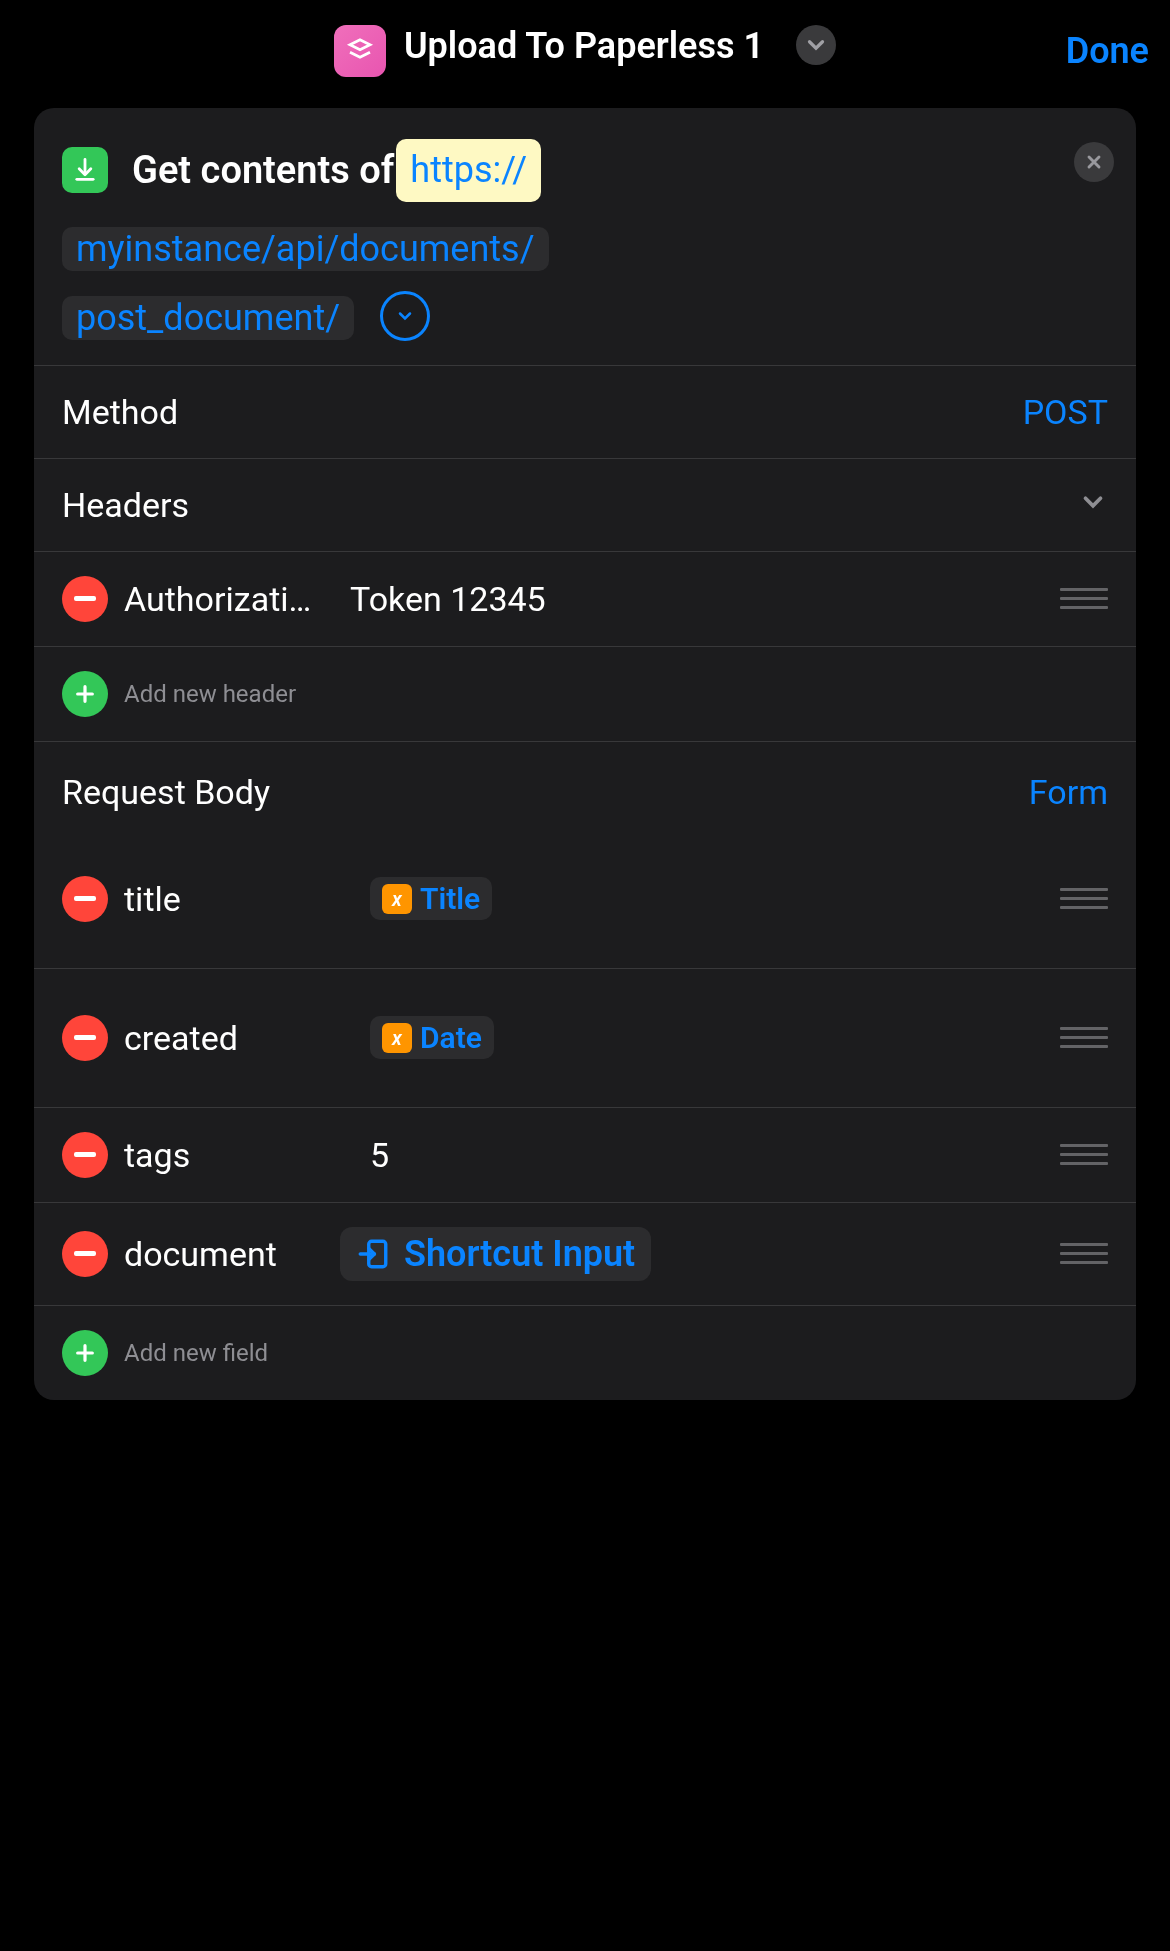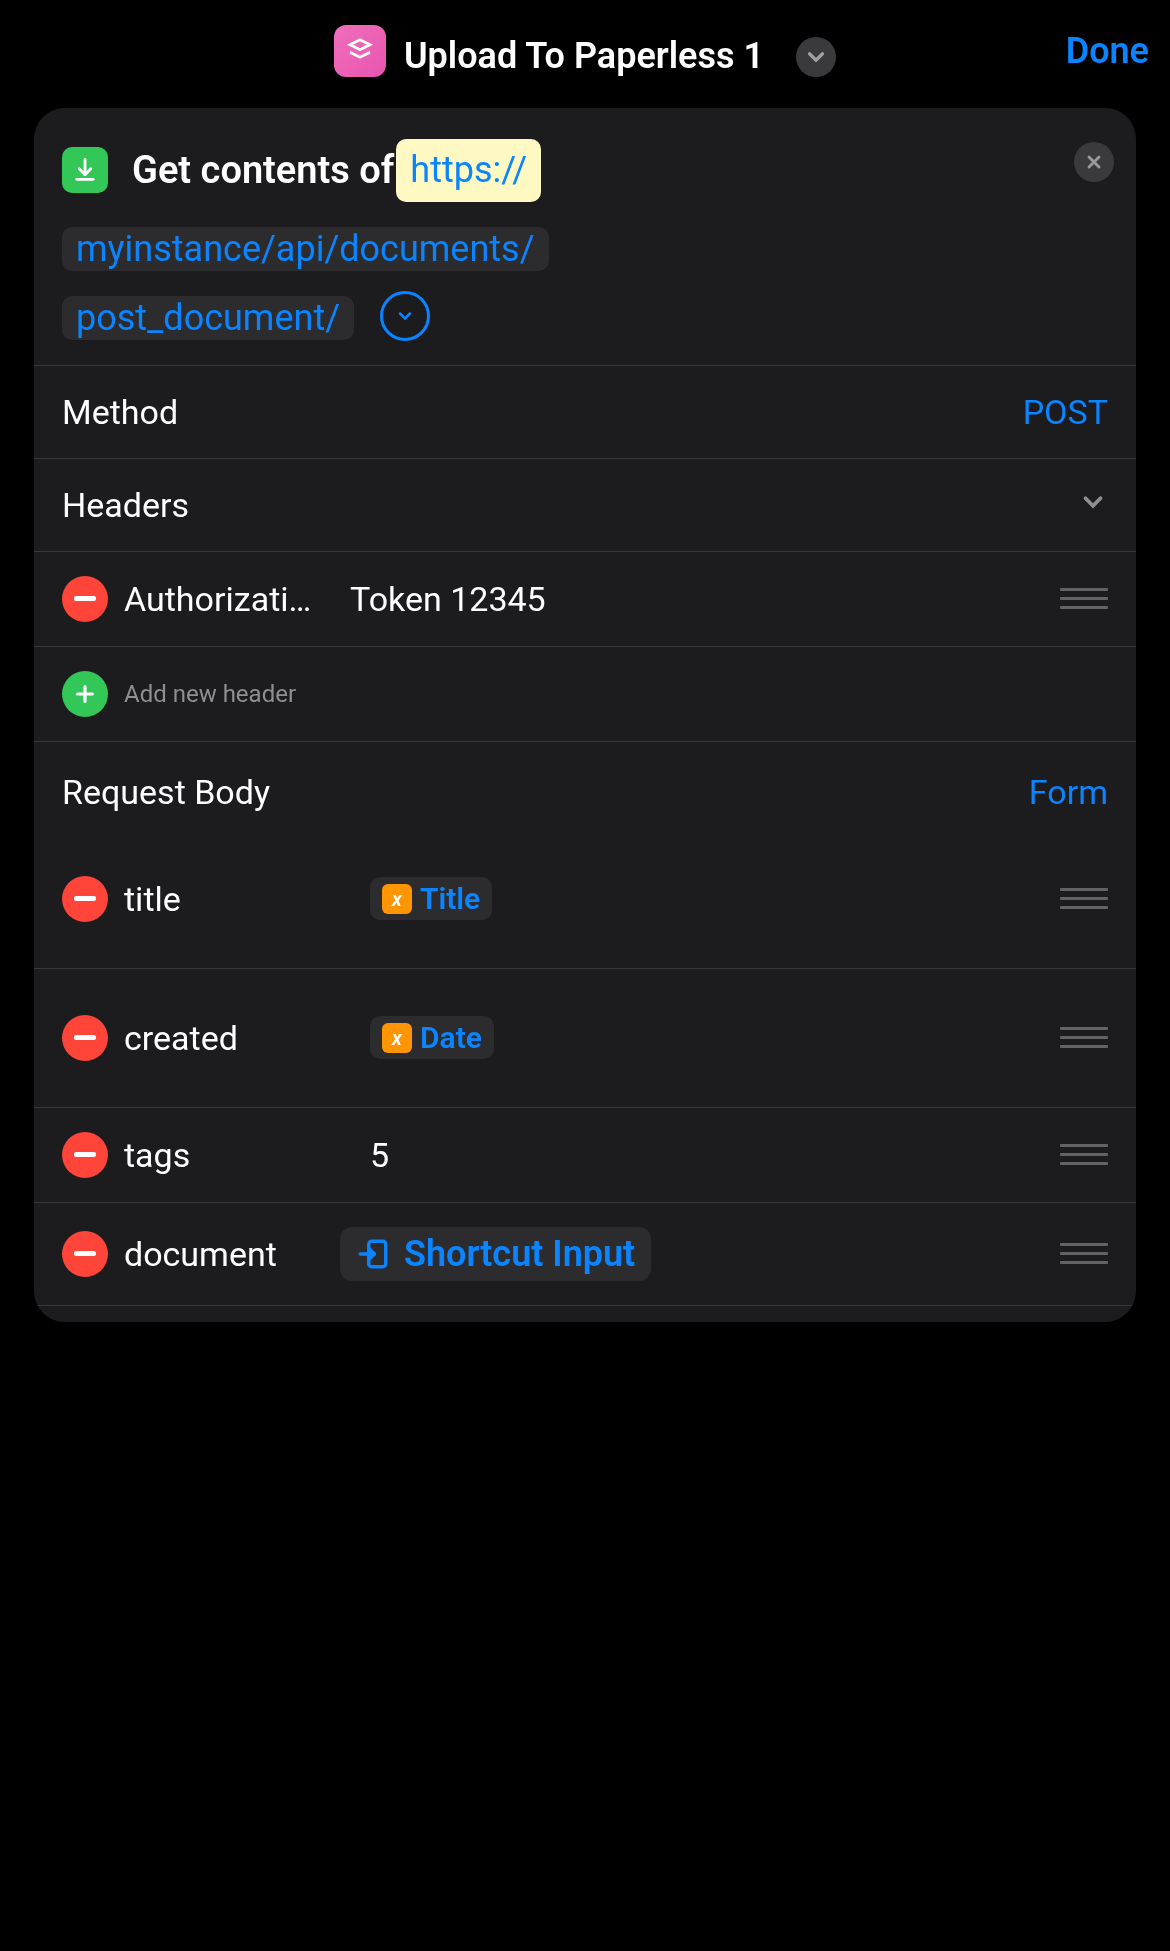--- a/index.html
+++ b/index.html
@@ -1,23 +1,23 @@
 <!DOCTYPE html>
 <html><head>
 <meta charset="utf-8">
 <style>
 html,body{margin:0;padding:0;background:#000;font-family:-apple-system,BlinkMacSystemFont,'Segoe UI',Roboto,sans-serif;color:#fff;width:1170px;height:1951px;overflow:hidden}
 .titlebar{height:102px;display:flex;align-items:center;justify-content:center;position:relative}
-.title-left{display:flex;align-items:flex-end;gap:18px}
+.title-left{display:flex;align-items:flex-start;gap:18px}
 .app-icon{width:52px;height:52px;background:linear-gradient(135deg,#f06fbb,#e855b0);border-radius:12px;display:flex;align-items:center;justify-content:center}
 .app-icon svg{width:30px;height:30px}
 .title-text{font-size:36px;font-weight:600;color:#fff}
 .title-chev{width:40px;height:40px;border-radius:50%;background:#3a3a3c;display:flex;align-items:center;justify-content:center;margin-left:14px}
 .done-btn{position:absolute;right:21px;font-size:36px;font-weight:600;color:#0a84ff}
-.card{margin:6px 34px 0;background:#1c1c1e;border-radius:31px;overflow:hidden;padding-bottom:16px}
+.card{margin:6px 34px 0;background:#1c1c1e;border-radius:20px;overflow:hidden;padding-bottom:0}
 .action-head{padding:30px 28px 24px;border-bottom:1px solid #38383a;position:relative}
 .action-top{display:flex;align-items:center;flex-wrap:wrap;gap:2px;font-size:38px;line-height:1.7}
 .action-icon{width:46px;height:46px;background:#33c758;border-radius:10px;display:inline-flex;align-items:center;justify-content:center;margin-right:22px;flex-shrink:0}
 .action-icon svg{width:28px;height:28px}
 .action-label{font-weight:600}
 .url-pill{display:inline-block;background:#fef9c3;color:#0a84ff;padding:1px 14px;border-radius:10px;font-size:36px}
 .url-block{display:inline-block;background:#2c2c2e;color:#0a84ff;padding:1px 14px;border-radius:10px;font-size:36px;margin-top:4px;margin-right:8px}
 .url-row{display:flex;flex-wrap:wrap;gap:8px;align-items:center;margin-top:20px}
 .circle-chev{width:44px;height:44px;border:3px solid #0a84ff;border-radius:50%;display:inline-flex;align-items:center;justify-content:center;margin-left:10px}
 .clear-btn{position:absolute;top:34px;right:22px;width:40px;height:40px;border-radius:50%;background:#3a3a3c;display:flex;align-items:center;justify-content:center}
@@ -203,13 +203,21 @@
         <span class="sc-text">Shortcut Input</span>
       </span>
     </div>
     <div class="drag-handle">
         <div class="l"></div>
         <div class="l"></div>
         <div class="l"></div>
       </div>
   </div>
 
+  <div class="subrow" style="border-bottom:none">
+    <div class="plus-btn">
+      <svg viewBox="0 0 24 24" fill="none" stroke="#fff" stroke-width="3.5" stroke-linecap="round">
+          <path d="M12 4v16M4 12h16"></path>
+        </svg>
+    </div>
+    <span class="add-text">Add new field</span>
+  </div>
 </div>
 
 </body></html>

